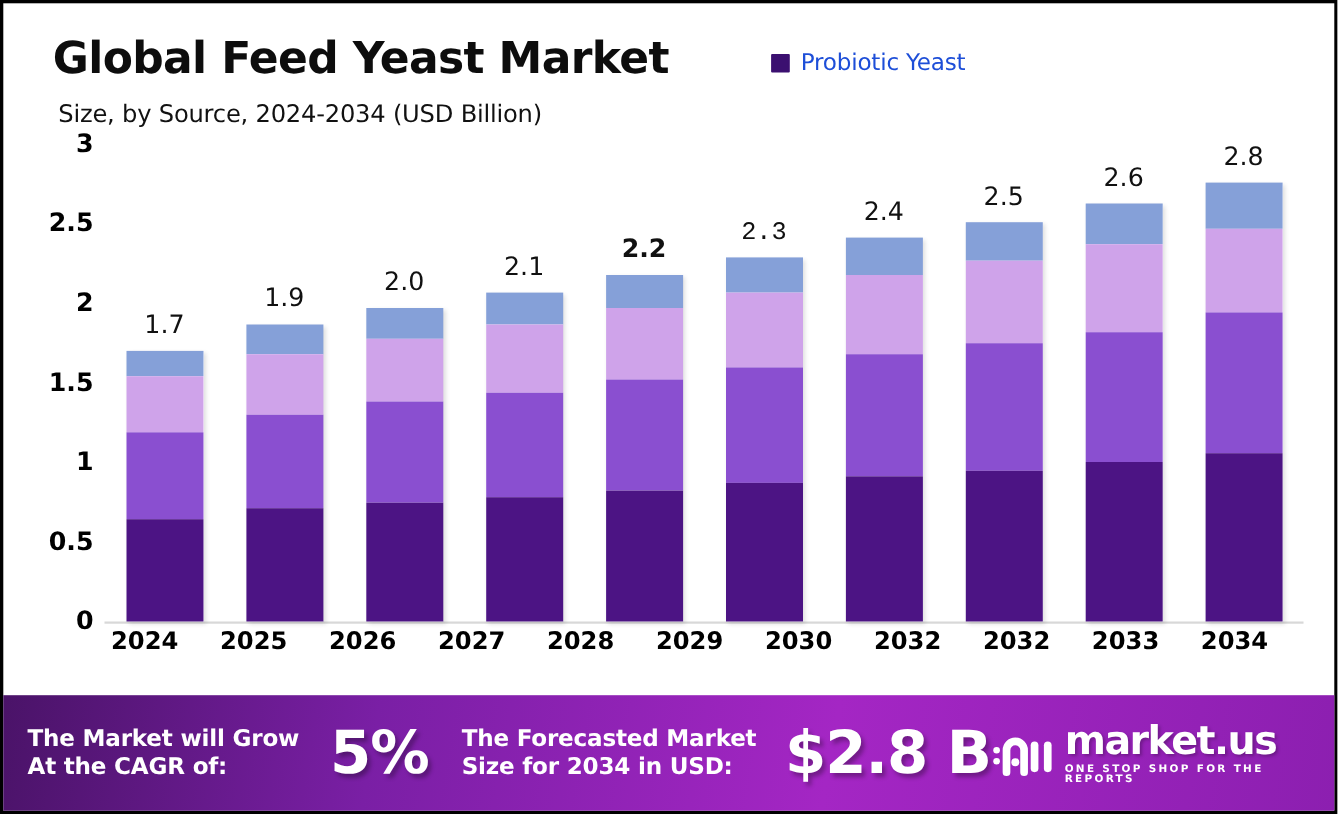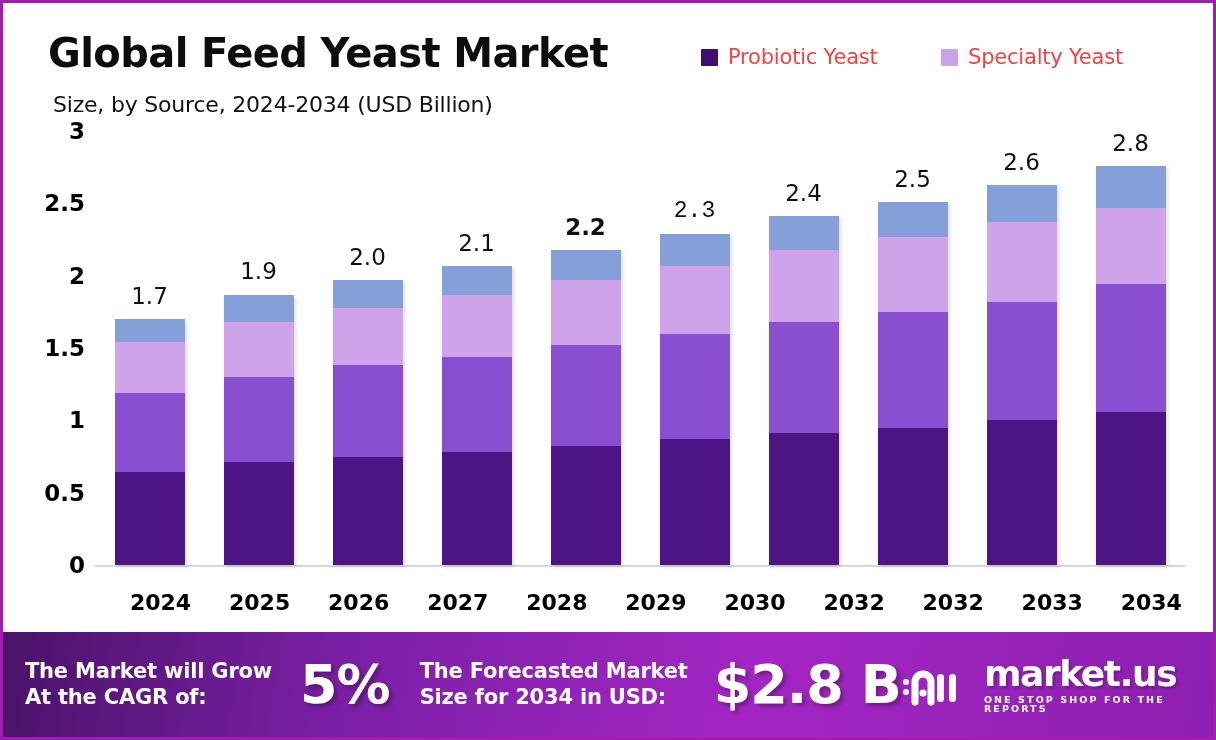--- a/index.html
+++ b/index.html
@@ -6,21 +6,21 @@
   body{
     width:1216px;height:740px;
     background:#ffffff;
     font-family:"DejaVu Sans", sans-serif;
     overflow:hidden;
   }
   #root{
     position:relative;
     width:1216px;height:740px;
     box-sizing:border-box;
-    border:3px solid #a21caf;
+    border:3px solid #000000;
     background:#ffffff;
   }
 
   
   .header{
     position:absolute;left:0;top:0;width:100%;height:128px;
   }
   .title{
     position:absolute;left:45px;top:27px;
     font-size:40px;font-weight:bold;color:#0d0d0d;
@@ -42,21 +42,21 @@
     display:grid;
     grid-template-columns:240px 250px;
     grid-template-rows:48px 48px;
     align-items:center;
   }
   .legend-item{display:flex;align-items:center;gap:10px;}
   .legend-swatch{
     width:17px;height:17px;flex:0 0 17px;border-radius:1px;
   }
   .legend-label{
-    font-size:21px;color:#ef4444;white-space:nowrap;letter-spacing:-0.2px;
+    font-size:21px;color:#1d4ed8;white-space:nowrap;letter-spacing:-0.2px;
   }
 
   
   .plot{
     position:absolute;left:0;top:128px;width:1216px;height:490px;
   }
   .yaxis{
     position:absolute;left:0;top:0;width:92px;height:434px;
   }
   .ytick{
@@ -85,22 +85,22 @@
     box-shadow:2px 2px 4px rgba(0,0,0,.13);
   }
   .seg{width:100%;}
   .bar-total{
     position:absolute;left:0;width:100%;
     text-align:center;
     font-size:23px;color:#111;
     white-space:nowrap;
   }
   .xlabels{
-    position:absolute;left:108px;top:440px;width:1090px;height:44px;
-    display:flex;align-items:flex-end;justify-content:space-around;
+    position:absolute;left:79px;top:440px;width:1090px;height:44px;
+    display:flex;align-items:flex-start;justify-content:space-around;
   }
   .xlabel{
     width:99px;text-align:center;
     font-size:22px;font-weight:bold;color:#000;
   }
 
   
   .banner{
     position:absolute;left:0;bottom:0;width:100%;height:105px;
     background:linear-gradient(100deg,#4a1368 0%,#7a1fa5 28%,#a426c4 62%,#8c1fb0 100%);
@@ -111,21 +111,21 @@
   .banner-text{
     color:#fff;font-size:21px;font-weight:bold;line-height:1.22;
     white-space:nowrap;letter-spacing:-0.2px;
   }
   .banner-big{
     color:#fff;font-size:54px;font-weight:bold;
     text-shadow:3px 3px 4px rgba(0,0,0,.30);
     white-space:nowrap;letter-spacing:-1px;
   }
   .logo{
-    display:flex;align-items:center;gap:23px;
+    display:flex;align-items:center;gap:7px;
     margin-left:auto;margin-right:18px;
   }
   .logo-mark{width:60px;height:46px;flex:0 0 60px;}
   .logo-text-wrap{display:flex;flex-direction:column;line-height:1;}
   .logo-word{
     color:#fff;font-size:36px;font-weight:bold;letter-spacing:-1.4px;
     text-shadow:2px 2px 3px rgba(0,0,0,.25);
   }
   .logo-tag{
     color:#fff;font-size:9.5px;font-weight:bold;letter-spacing:2.1px;
@@ -137,24 +137,20 @@
 
 <div id="root">
 
   <div class="header">
     <div class="title">Global Feed Yeast Market</div>
     <div class="subtitle">Size, by Source, 2024-2034 (USD Billion)</div>
     <div class="legend" id="legend">
         <div class="legend-item">
           <span class="legend-swatch" style="background: rgb(59, 16, 112);"></span>
           <span class="legend-label">Probiotic Yeast</span>
-        </div>
-        <div class="legend-item">
-          <span class="legend-swatch" style="background: rgb(201, 163, 232);"></span>
-          <span class="legend-label">Specialty Yeast</span>
         </div>
       </div>
   </div>
 
   <div class="plot">
     <div class="yaxis" id="yaxis">
         <div class="ytick" style="top: 434px;">0</div>
         <div class="ytick" style="top: 361.667px; text-align: center;">0.5</div>
         <div class="ytick" style="top: 289.333px;">1</div>
         <div class="ytick" style="top: 217px;">1.5</div>

